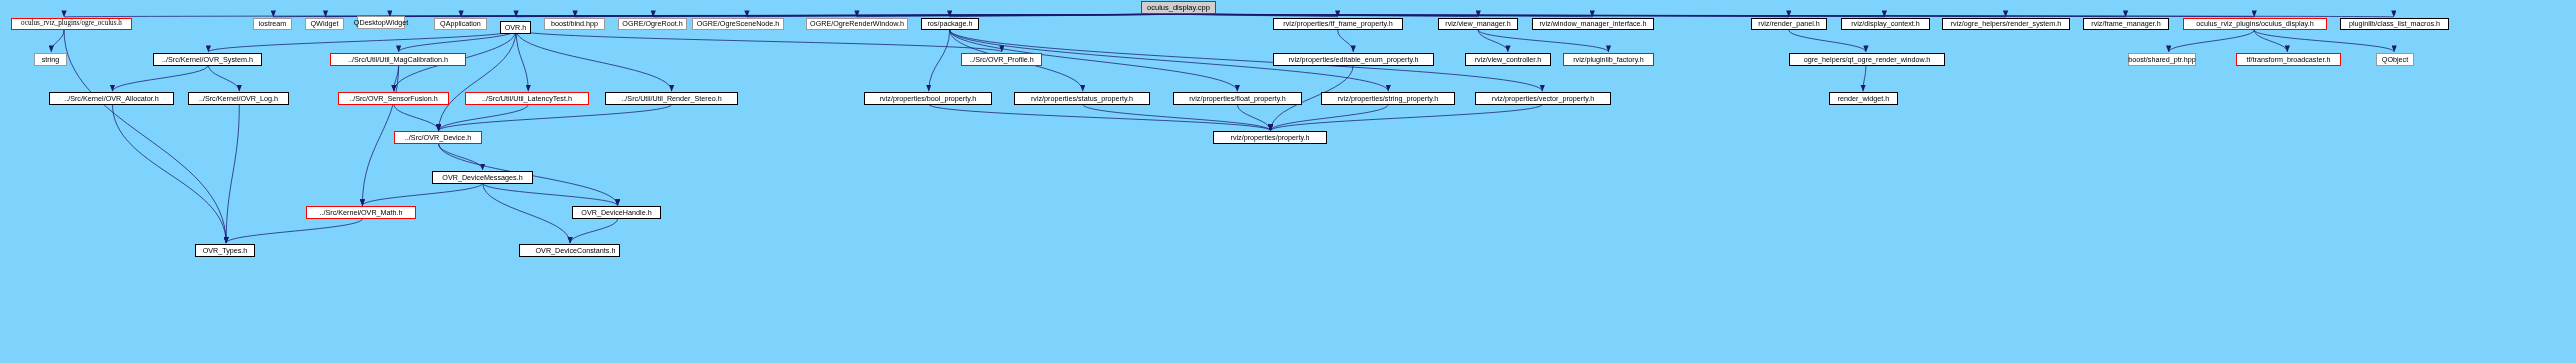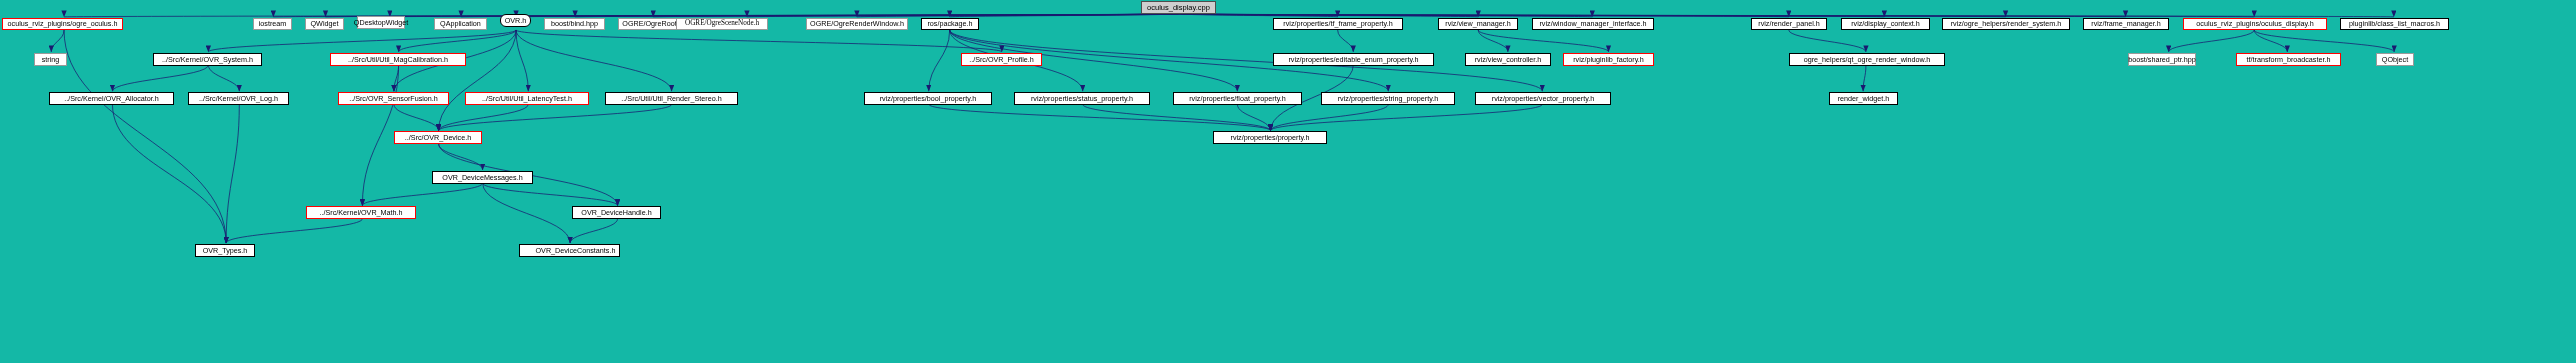--- a/index.html
+++ b/index.html
@@ -1,17 +1,17 @@
 <!DOCTYPE html>
 <html style="font-size:10px"><head>
 <meta charset="utf-8">
 <style>
   html,body{margin:0;padding:0;background:#ffffff;}
   body{font-family:"Liberation Sans",sans-serif;}
-  #graph{position:relative;width:2576px;height:363px;overflow:hidden;background:#14b8a6;}
+  #graph{position:relative;width:2576px;height:363px;overflow:hidden;background:#7dd3fc;}
   #edges{position:absolute;left:0;top:0;width:2576px;height:363px;pointer-events:none;}
   .node{position:absolute;box-sizing:border-box;display:flex;align-items:center;justify-content:center;
         background:#ffffff;border:0.6px solid #000000;height:12.5px;white-space:nowrap;
         font-size:7.2px;color:#000000;line-height:1;padding:0 3.1px;}
   .node.root{background:#cfcfcf;border:0.6px solid #4d4d4d;font-size:7.5px;}
   .node.red{border:0.6px solid #ff0000;}
   .node.grey{border:0.6px solid #9a9a9a;}
 </style>
 </head>
 <body>
@@ -87,45 +87,45 @@
         <path d="M1978.5,167 C1978.5,186.35 2031.5,190.65 2031.5,209" fill="none" stroke="#191970" stroke-width="1.2" marker-end="url(#ar)"></path>
         <path d="M2220,167 C2220,186.35 2031.5,190.65 2031.5,209" fill="none" stroke="#191970" stroke-width="1.2" marker-end="url(#ar)"></path>
         <path d="M2466.5,167 C2466.5,186.35 2031.5,190.65 2031.5,209" fill="none" stroke="#191970" stroke-width="1.2" marker-end="url(#ar)"></path>
         <path d="M2164,104 C2164,151.7 2031.5,162.3 2031.5,209" fill="none" stroke="#191970" stroke-width="1.2" marker-end="url(#ar)"></path>
       </g>
   </svg>
   <div id="nodes">
       <div class="node root" style="left: 1141px; top: 1.3px; width: 75px;">
         <span>oculus_display.cpp</span>
       </div>
-      <div class="node red" style="left: 2px; top: 17.5px; width: 121px;">
+      <div class="node red" style="left: 11px; top: 17.5px; width: 121px; font-family: Liberation Serif, serif;">
         <span>oculus_rviz_plugins/ogre_oculus.h</span>
       </div>
       <div class="node grey" style="left: 253px; top: 17.5px; width: 39px;">
         <span>iostream</span>
       </div>
       <div class="node grey" style="left: 305px; top: 17.5px; width: 39px;">
         <span>QWidget</span>
       </div>
       <div class="node grey" style="left: 357px; top: 16px; width: 48px;">
         <span>QDesktopWidget</span>
       </div>
       <div class="node grey" style="left: 434px; top: 17.5px; width: 53px;">
         <span>QApplication</span>
       </div>
-      <div class="node" style="left: 500px; top: 14px; width: 31px; border-radius: 6px;">
+      <div class="node" style="left: 500px; top: 21px; width: 31px;">
         <span>OVR.h</span>
       </div>
       <div class="node grey" style="left: 544px; top: 17.5px; width: 61px;">
         <span>boost/bind.hpp</span>
       </div>
       <div class="node grey" style="left: 618px; top: 17.5px; width: 69px;">
         <span>OGRE/OgreRoot.h</span>
       </div>
-      <div class="node grey" style="left: 676px; top: 17.5px; width: 92px; font-family: Liberation Serif, serif;">
+      <div class="node grey" style="left: 692px; top: 17.5px; width: 92px;">
         <span>OGRE/OgreSceneNode.h</span>
       </div>
       <div class="node grey" style="left: 806px; top: 17.5px; width: 102px;">
         <span>OGRE/OgreRenderWindow.h</span>
       </div>
       <div class="node" style="left: 921px; top: 17.5px; width: 58px;">
         <span>ros/package.h</span>
       </div>
       <div class="node" style="left: 1273px; top: 17.5px; width: 130px;">
         <span>rviz/properties/tf_frame_property.h</span>

